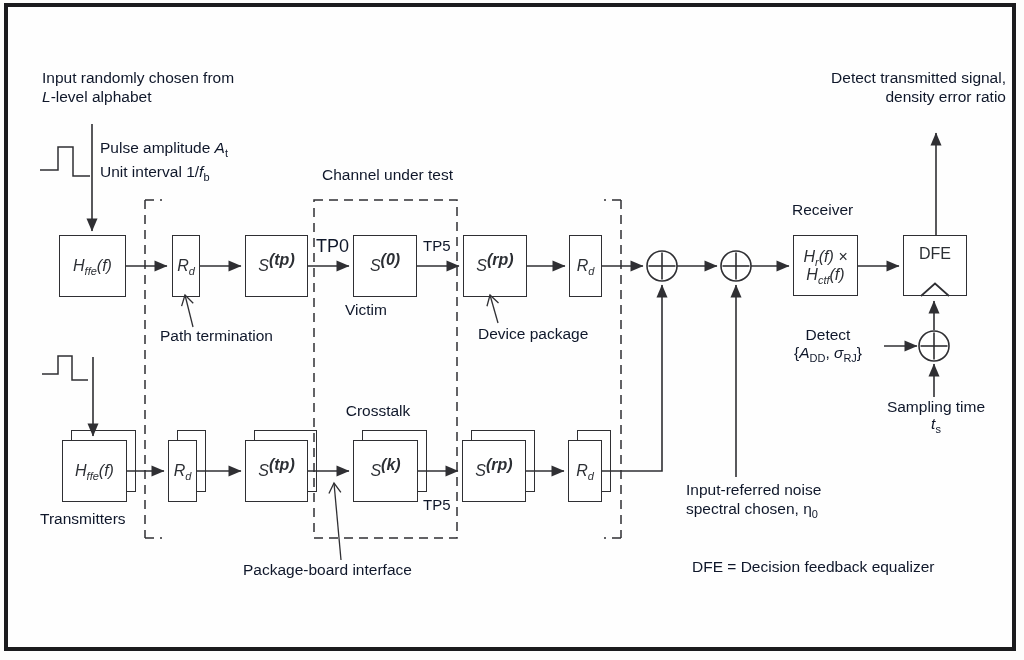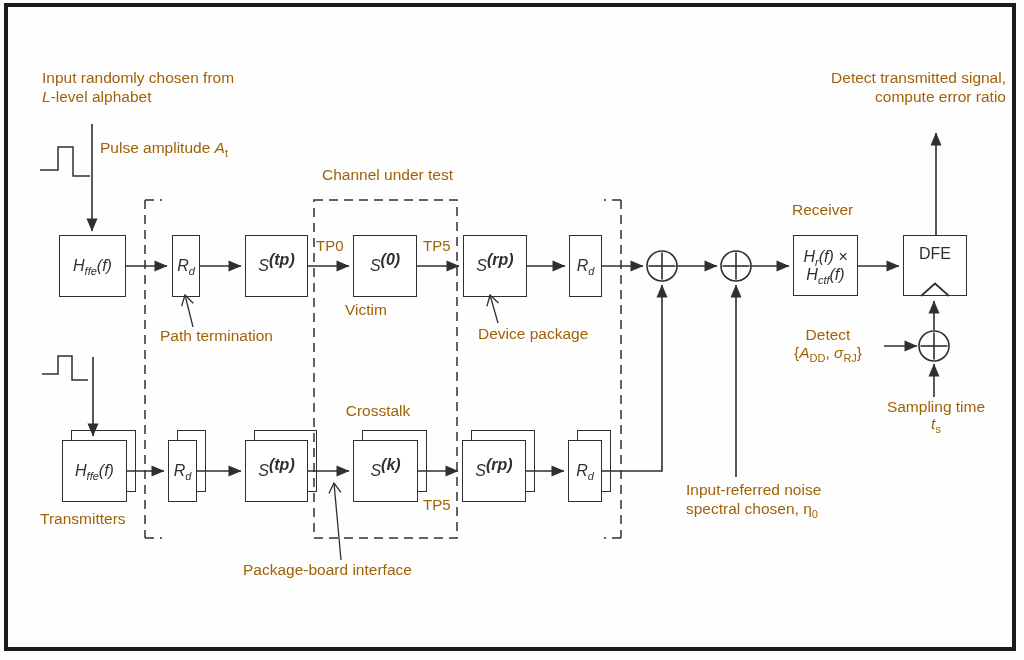--- a/index.html
+++ b/index.html
@@ -7,21 +7,21 @@
          font-family:"Liberation Sans",sans-serif;}
   .frame{position:absolute;left:4px;top:3px;width:1012px;height:648px;
          border:4px solid #1b1b1d;box-sizing:border-box;background:#fefefe;}
   .blk{position:absolute;border:1.7px solid #2f2f33;background:#fff;box-sizing:border-box;
        display:flex;flex-direction:column;align-items:center;justify-content:center;
        font:italic 16px "Liberation Sans",sans-serif;color:#2c2f34;z-index:2;}
   .blk.back{z-index:1;}
   .blk sub{font-size:11px;line-height:0;font-style:italic;}
   .blk sup{font-size:16px;line-height:0;font-style:italic;font-weight:bold;}
   .blk .upr{font-style:normal;}
-  .lbl{position:absolute;font-size:15.5px;line-height:18.5px;color:#a16207;
+  .lbl{position:absolute;font-size:15.5px;line-height:18.5px;color:#0f172a;
        white-space:nowrap;z-index:4;}
   .lbl i{font-style:italic;}
   .lbl sub{font-size:11px;}
   svg.wires{position:absolute;left:0;top:0;z-index:3;pointer-events:none;}
 </style>
 </head>
 <body>
 
 <div class="stage">
   <div class="frame"></div>
@@ -152,27 +152,28 @@
     <span class="upr" style="margin-bottom:24px">DFE</span>
   </div>
 
   <div class="lbl" style="left:42px;top:69px">
     <div>Input randomly chosen from</div>
     <div><i>L</i><span>-level alphabet</span></div>
   </div>
 
   <div class="lbl" style="left:100px;top:139px">
     <div><span>Pulse amplitude </span><i>A</i><sub>t</sub></div>
+    <div><span>Unit interval 1/</span><i>f</i><sub>b</sub></div>
   </div>
 
   <div class="lbl ctr" style="left:300px;top:166px;width:175px;text-align:center">
     <span>Channel under test</span>
   </div>
 
-  <div class="lbl" style="left:316px;top:237px;font-size:15px">
+  <div class="lbl" style="left:316px;top:237px;font-size:18px">
     <span>TP0</span>
   </div>
   <div class="lbl" style="left:423px;top:237px;font-size:15px">
     <span>TP5</span>
   </div>
 
   <div class="lbl" style="left:345px;top:301px;width:80px;text-align:left">
     <span>Victim</span>
   </div>
 
@@ -198,28 +199,31 @@
 
   <div class="lbl" style="left:243px;top:561px">
     <span>Package-board interface</span>
   </div>
 
   <div class="lbl" style="left:686px;top:480px;line-height:19px">
     <div>Input-referred noise</div>
     <div><span>spectral chosen, </span><span>η</span><sub>0</sub></div>
   </div>
 
+  <div class="lbl" style="left:692px;top:558px">
+    <span>DFE = Decision feedback equalizer</span>
+  </div>
 
   <div class="lbl" style="left:792px;top:201px">
     <span>Receiver</span>
   </div>
 
   <div class="lbl" style="left:778px;top:69px;width:228px;text-align:right">
     <div>Detect transmitted signal,</div>
-    <div>compute error ratio</div>
+    <div>density error ratio</div>
   </div>
 
   <div class="lbl" style="left:772px;top:326px;width:112px;text-align:center;line-height:18px">
     <div>Detect</div>
     <div><span>{</span><i>A</i><sub>DD</sub><span>, </span><i>σ</i><sub>RJ</sub><span>}</span></div>
   </div>
 
   <div class="lbl" style="left:871px;top:398px;width:130px;text-align:center;line-height:17px">
     <div>Sampling time</div>
     <div><i>t</i><sub>s</sub></div>

